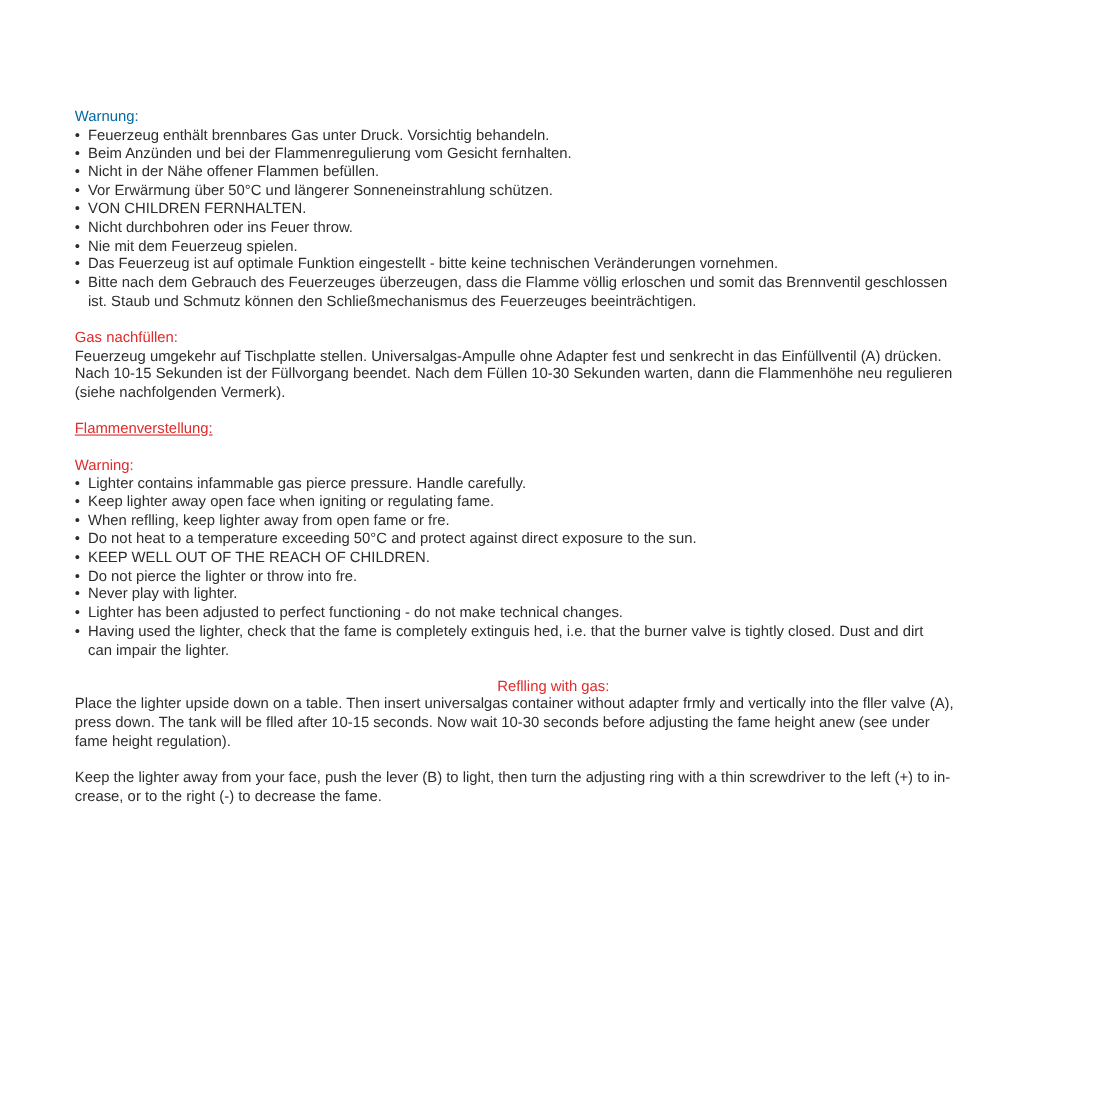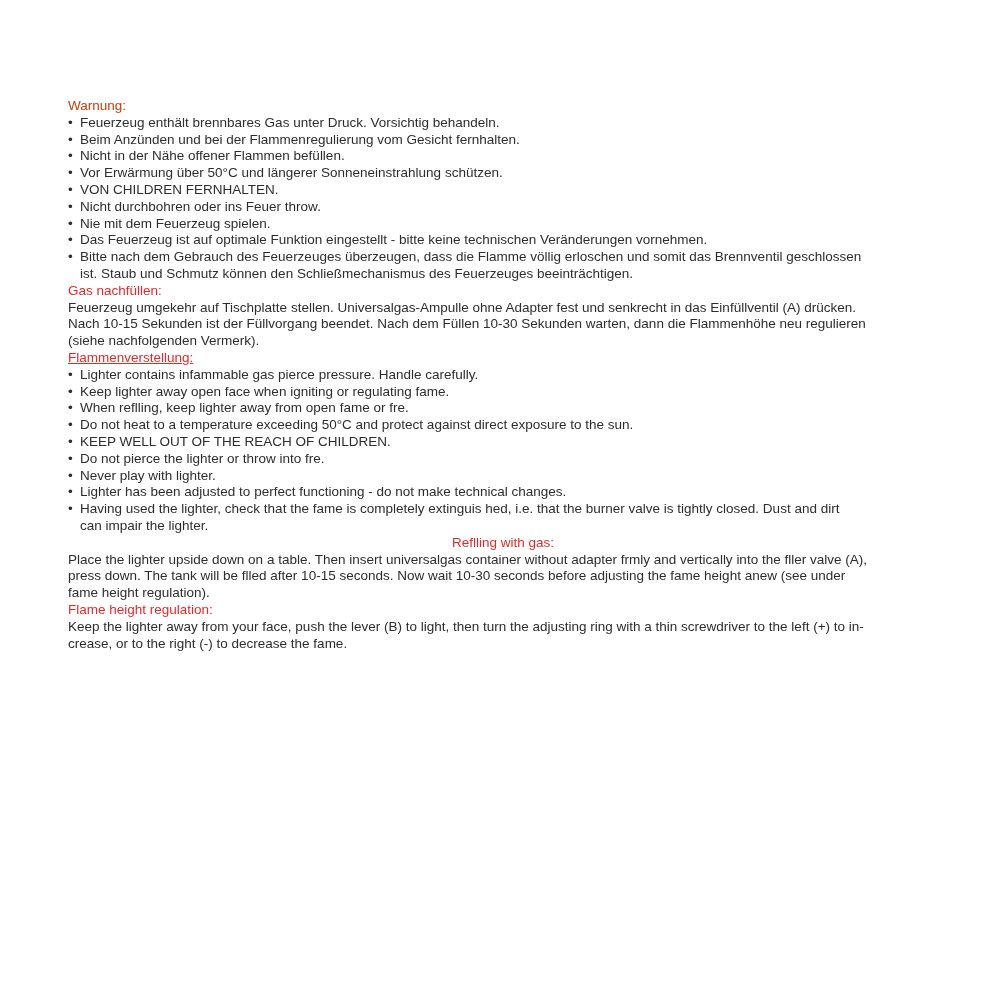--- a/index.html
+++ b/index.html
@@ -16,20 +16,21 @@
   }
   .sheet {
     position: absolute;
     left: 68px;
     top: 98px;
     width: 870px;
     font-size: 13.5px;
     line-height: 16.8px;
   }
   .section {
+    margin-top: 16px;
   }
   .section:first-child {
     margin-top: 0;
   }
   .heading {
     font-weight: 400;
   }
   .block {
     display: flex;
     align-items: flex-start;
@@ -41,21 +42,21 @@
   .block-text {
     flex: 1 1 auto;
     white-space: pre-wrap;
   }
 </style>
 </head>
 <body>
 
 <main class="sheet" style="color: rgb(45, 45, 45);">
     <section class="section">
-      <div class="heading" style="color: #c2410c;">Warnung:</div>
+      <div class="heading" style="color: #0369a1;">Warnung:</div>
       <div class="block bulleted">
         <span class="bullet-char">•</span>
         <span class="block-text">Feuerzeug enthält brennbares Gas unter Druck. Vorsichtig behandeln.</span>
       </div>
       <div class="block bulleted">
         <span class="bullet-char">•</span>
         <span class="block-text">Beim Anzünden und bei der Flammenregulierung vom Gesicht fernhalten.</span>
       </div>
       <div class="block bulleted">
         <span class="bullet-char">•</span>
@@ -89,20 +90,21 @@
     <section class="section">
       <div class="heading" style="color: rgb(224, 43, 43);">Gas nachfüllen:</div>
       <div class="block">
         <span class="block-text">Feuerzeug umgekehr auf Tischplatte stellen. Universalgas-Ampulle ohne Adapter fest und senkrecht in das Einfüllventil (A) drücken.<br>Nach 10-15 Sekunden ist der Füllvorgang beendet. Nach dem Füllen 10-30 Sekunden warten, dann die Flammenhöhe neu regulieren<br>(siehe nachfolgenden Vermerk).</span>
       </div>
     </section>
     <section class="section">
       <div class="heading" style="color: rgb(224, 43, 43); text-decoration: underline;">Flammenverstellung:</div>
     </section>
     <section class="section">
+      <div class="heading" style="color: rgb(224, 43, 43);">Warning:</div>
       <div class="block bulleted">
         <span class="bullet-char">•</span>
         <span class="block-text">Lighter contains infammable gas pierce pressure. Handle carefully.</span>
       </div>
       <div class="block bulleted">
         <span class="bullet-char">•</span>
         <span class="block-text">Keep lighter away open face when igniting or regulating fame.</span>
       </div>
       <div class="block bulleted">
         <span class="bullet-char">•</span>
@@ -133,18 +135,17 @@
         <span class="block-text">Having used the lighter, check that the fame is completely extinguis hed, i.e. that the burner valve is tightly closed. Dust and dirt<br>can impair the lighter.</span>
       </div>
     </section>
     <section class="section">
       <div class="heading" style="color: rgb(224, 43, 43); text-align: center;">Reflling with gas:</div>
       <div class="block">
         <span class="block-text">Place the lighter upside down on a table. Then insert universalgas container without adapter frmly and vertically into the fller valve (A),<br>press down. The tank will be flled after 10-15 seconds. Now wait 10-30 seconds before adjusting the fame height anew (see under<br>fame height regulation).</span>
       </div>
     </section>
     <section class="section">
-      <div class="heading" style="color: rgb(224, 43, 43);">Flame height regulation:</div>
       <div class="block">
         <span class="block-text">Keep the lighter away from your face, push the lever (B) to light, then turn the adjusting ring with a thin screwdriver to the left (+) to in-<br>crease, or to the right (-) to decrease the fame.</span>
       </div>
     </section>
   </main>
 
 </body></html>

